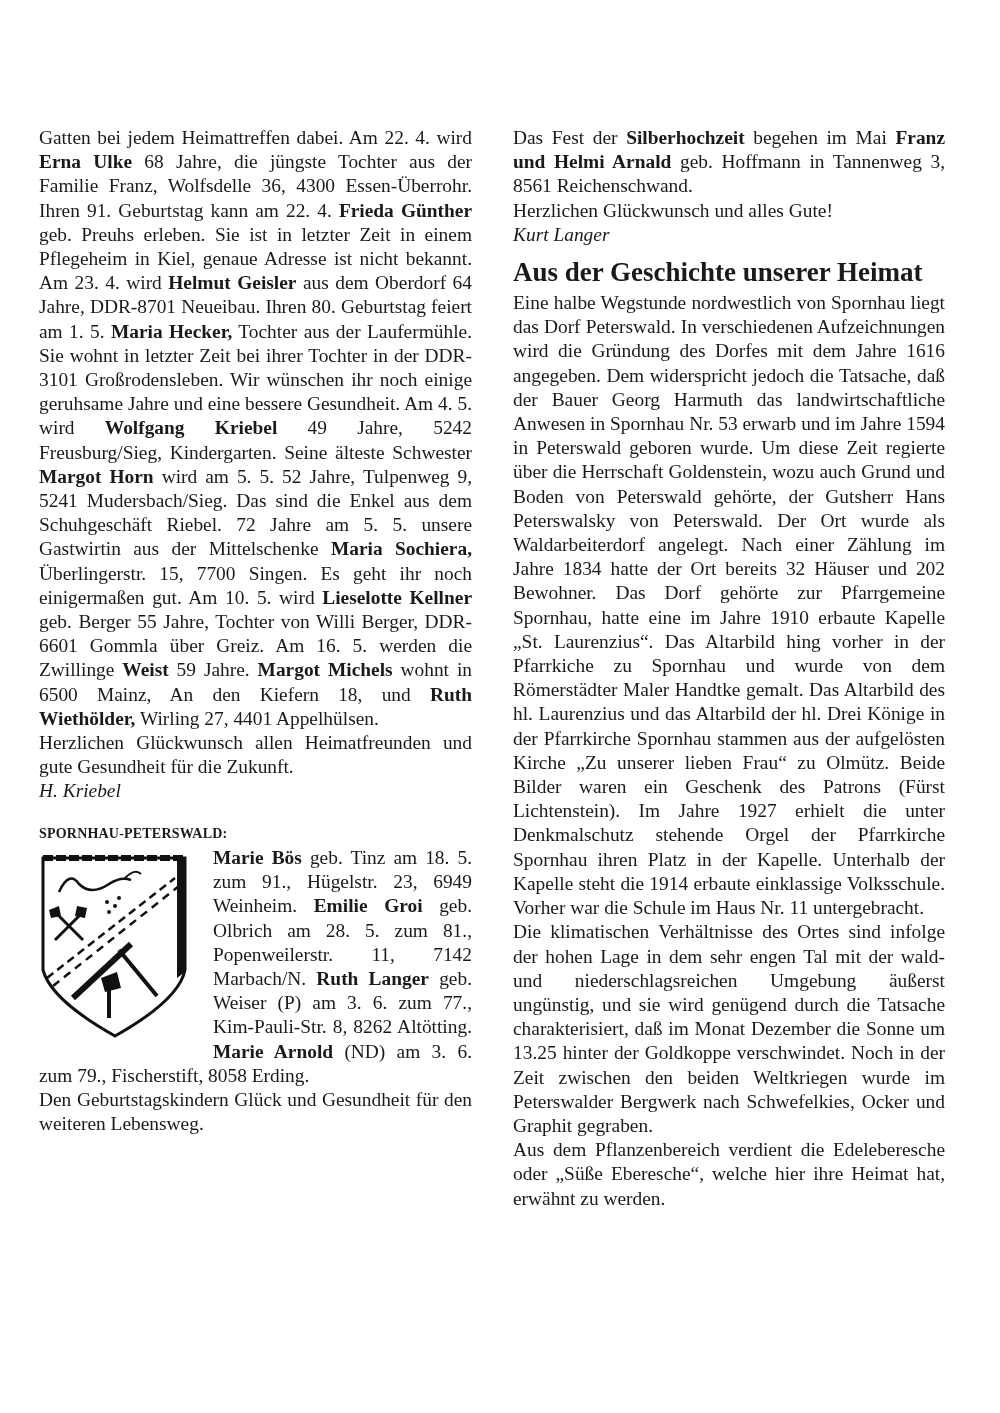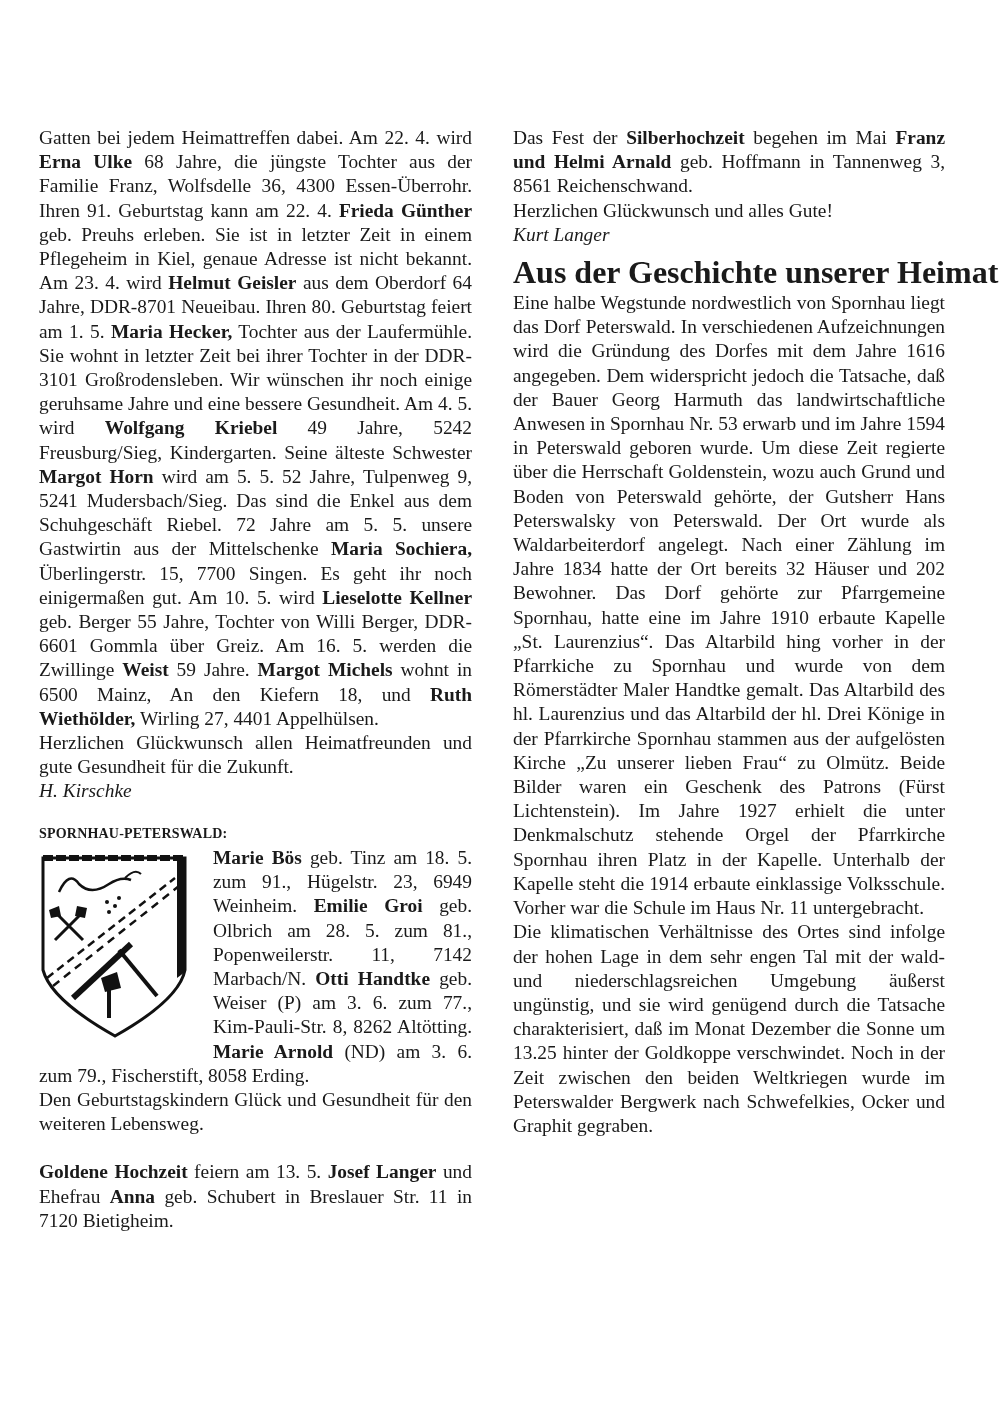--- a/index.html
+++ b/index.html
@@ -6,31 +6,31 @@
   body { width: 1000px; height: 1413px; position: relative; overflow: hidden; color: #1a1a1a;
          font-family: "Liberation Serif", "DejaVu Serif", serif; }
   .col { position: absolute; top: 126px; font-size: 19.4px; line-height: 24.2px; text-align: justify; hyphens: manual; }
   .col.left { left: 39px; width: 433px; }
   .col.right { left: 513px; width: 432px; }
   p { margin: 0; }
   b { font-weight: bold; margin-top: 10px; }
   .sig { text-align: left; font-style: italic; }
   .gap { height: 24px; }
   .section-title { font-weight: bold; font-size: 14px; margin-top: 18px; letter-spacing: 0.2px; }
-  .heading { font-weight: bold; font-size: 32px; line-height: 34px; margin-top: 8px; margin-bottom: 2px; text-align: left; white-space: nowrap; }
+  .heading { font-weight: bold; font-size: 27px; line-height: 34px; margin-top: 8px; margin-bottom: 2px; text-align: left; white-space: nowrap; }
   .coat { float: left; width: 152px; height: 190px; margin: 4px 22px 2px 0; }
   .pagenum { position: absolute; left: 922px; top: 1422px; font-size: 24px; }
 </style>
 </head>
 <body>
 
 <div class="col left">
   <p>Gatten bei jedem Heimattreffen dabei. Am 22. 4. wird <b>Erna Ulke</b> 68 Jahre, die jüngste Tochter aus der Familie Franz, Wolfsdelle 36, 4300 Essen-Überrohr. Ihren 91. Geburtstag kann am 22. 4. <b>Frieda Günther</b> geb. Preuhs erleben. Sie ist in letzter Zeit in einem Pflegeheim in Kiel, genaue Adresse ist nicht bekannt. Am 23. 4. wird <b>Helmut Geisler</b> aus dem Oberdorf 64 Jahre, DDR-8701 Neueibau. Ihren 80. Geburtstag feiert am 1. 5. <b>Maria Hecker,</b> Tochter aus der Laufermühle. Sie wohnt in letzter Zeit bei ihrer Tochter in der DDR-3101 Großrodensleben. Wir wünschen ihr noch einige geruhsame Jahre und eine bessere Gesundheit. Am 4. 5. wird <b>Wolfgang Kriebel</b> 49 Jahre, 5242 Freusburg/Sieg, Kindergarten. Seine älteste Schwester <b>Margot Horn</b> wird am 5. 5. 52 Jahre, Tulpenweg 9, 5241 Mudersbach/Sieg. Das sind die Enkel aus dem Schuhgeschäft Riebel. 72 Jahre am 5. 5. unsere Gastwirtin aus der Mittelschenke <b>Maria Sochiera,</b> Überlingerstr. 15, 7700 Singen. Es geht ihr noch einigermaßen gut. Am 10. 5. wird <b>Lieselotte Kellner</b> geb. Berger 55 Jahre, Tochter von Willi Berger, DDR-6601 Gommla über Greiz. Am 16. 5. werden die Zwillinge <b>Weist</b> 59 Jahre. <b>Margot Michels</b> wohnt in 6500 Mainz, An den Kiefern 18, und <b>Ruth Wiethölder,</b> Wirling 27, 4401 Appelhülsen.</p>
   <p>Herzlichen Glückwunsch allen Heimatfreunden und gute Gesundheit für die Zukunft.</p>
-  <p class="sig">H. Kirschke</p>
+  <p class="sig">H. Kriebel</p>
   <p class="section-title">SPORNHAU-PETERSWALD:</p>
   <div>
     <svg class="coat" viewBox="0 0 152 190">
       <path d="M4 8 L146 8 L146 120 Q140 150 76 186 Q12 150 4 120 Z" fill="#fff" stroke="#111" stroke-width="3"></path>
       <path d="M138 10 L146 8 L146 122 L138 128 Z" fill="#111"></path>
       <path d="M4 8 L146 8" stroke="#111" stroke-width="6" stroke-dasharray="10 3"></path>
       <path d="M8 128 L136 28" stroke="#111" stroke-width="2.5" stroke-dasharray="8 5"></path>
       <path d="M14 136 L140 36" stroke="#111" stroke-width="2.5" stroke-dasharray="8 6"></path>
       <path d="M20 42 Q30 20 40 34 Q52 46 70 34 Q82 26 92 30" stroke="#111" stroke-width="2.5" fill="none"></path>
       <path d="M86 28 Q96 18 102 24" stroke="#111" stroke-width="2" fill="none"></path>
@@ -38,29 +38,29 @@
         <circle cx="76" cy="56" r="2" fill="#111"></circle>
         <circle cx="70" cy="62" r="2" fill="#111"></circle>
         <circle cx="80" cy="48" r="2" fill="#111"></circle>
       <path d="M16 90 L44 62 M16 62 L44 90" stroke="#111" stroke-width="3"></path>
       <path d="M10 60 L20 56 L22 66 L12 68 Z M38 56 L48 58 L46 68 L36 66 Z" fill="#111"></path>
       <path d="M34 148 L92 94" stroke="#111" stroke-width="6"></path>
       <path d="M80 100 L118 146" stroke="#111" stroke-width="4"></path>
       <path d="M70 128 L70 168" stroke="#111" stroke-width="4"></path>
       <path d="M62 128 L78 122 L82 138 L66 142 Z" fill="#111"></path>
     </svg>
-    <p><b>Marie Bös</b> geb. Tinz am 18. 5. zum 91., Hügelstr. 23, 6949 Weinheim. <b>Emilie Groi</b> geb. Olbrich am 28. 5. zum 81., Popenweilerstr. 11, 7142 Marbach/N. <b>Otti Handtke</b> geb. Weiser (P) am 3. 6. zum 77., Kim-Pauli-Str. 8, 8262 Altötting. <b>Marie Arnold</b> (ND) am 3. 6. zum 79., Fischerstift, 8058 Erding.</p>
+    <p><b>Marie Bös</b> geb. Tinz am 18. 5. zum 91., Hügelstr. 23, 6949 Weinheim. <b>Emilie Groi</b> geb. Olbrich am 28. 5. zum 81., Popenweilerstr. 11, 7142 Marbach/N. <b>Ruth Langer</b> geb. Weiser (P) am 3. 6. zum 77., Kim-Pauli-Str. 8, 8262 Altötting. <b>Marie Arnold</b> (ND) am 3. 6. zum 79., Fischerstift, 8058 Erding.</p>
   </div>
   <p>Den Geburtstagskindern Glück und Gesundheit für den weiteren Lebensweg.</p>
   <div class="gap"></div>
-  <p><b>Goldene Hochzeit</b> feiern am 13. 5. <b>Josef Langer</b> und Ehefrau <b>Anna</b> geb. Schubert in Breslauer Str. 11 in 7120 Bietigheim.</p>
 </div>
 
 <div class="col right">
   <p>Das Fest der <b>Silberhochzeit</b> begehen im Mai <b>Franz und Helmi Arnald</b> geb. Hoffmann in Tannenweg 3, 8561 Reichenschwand.</p>
   <p>Herzlichen Glückwunsch und alles Gute!</p>
   <p class="sig">Kurt Langer</p>
   <h2 class="heading">Aus der Geschichte unserer Heimat</h2>
   <p>Eine halbe Wegstunde nordwestlich von Spornhau liegt das Dorf Peterswald. In verschiedenen Aufzeichnungen wird die Gründung des Dorfes mit dem Jahre 1616 angegeben. Dem widerspricht jedoch die Tatsache, daß der Bauer Georg Harmuth das landwirtschaftliche Anwesen in Spornhau Nr. 53 erwarb und im Jahre 1594 in Peterswald geboren wurde. Um diese Zeit regierte über die Herrschaft Goldenstein, wozu auch Grund und Boden von Peterswald gehörte, der Gutsherr Hans Peterswalsky von Peterswald. Der Ort wurde als Waldarbeiterdorf angelegt. Nach einer Zählung im Jahre 1834 hatte der Ort bereits 32 Häuser und 202 Bewohner. Das Dorf gehörte zur Pfarrgemeine Spornhau, hatte eine im Jahre 1910 erbaute Kapelle „St. Laurenzius“. Das Altarbild hing vorher in der Pfarrkiche zu Spornhau und wurde von dem Römerstädter Maler Handtke gemalt. Das Altarbild des hl. Laurenzius und das Altarbild der hl. Drei Könige in der Pfarrkirche Spornhau stammen aus der aufgelösten Kirche „Zu unserer lieben Frau“ zu Olmütz. Beide Bilder waren ein Geschenk des Patrons (Fürst Lichtenstein). Im Jahre 1927 erhielt die unter Denkmalschutz stehende Orgel der Pfarrkirche Spornhau ihren Platz in der Kapelle. Unterhalb der Kapelle steht die 1914 erbaute einklassige Volksschule. Vorher war die Schule im Haus Nr. 11 untergebracht.</p>
   <p>Die klimatischen Verhältnisse des Ortes sind infolge der hohen Lage in dem sehr engen Tal mit der wald- und niederschlagsreichen Umgebung äußerst ungünstig, und sie wird genügend durch die Tatsache charakterisiert, daß im Monat Dezember die Sonne um 13.25 hinter der Goldkoppe verschwindet. Noch in der Zeit zwischen den beiden Weltkriegen wurde im Peterswalder Bergwerk nach Schwefelkies, Ocker und Graphit gegraben.</p>
+  <p>Aus dem Pflanzenbereich verdient die Edeleberesche oder „Süße Eberesche“, welche hier ihre Heimat hat, erwähnt zu werden.</p>
 </div>
 
 <div class="pagenum">55</div>
 
 </body></html>

